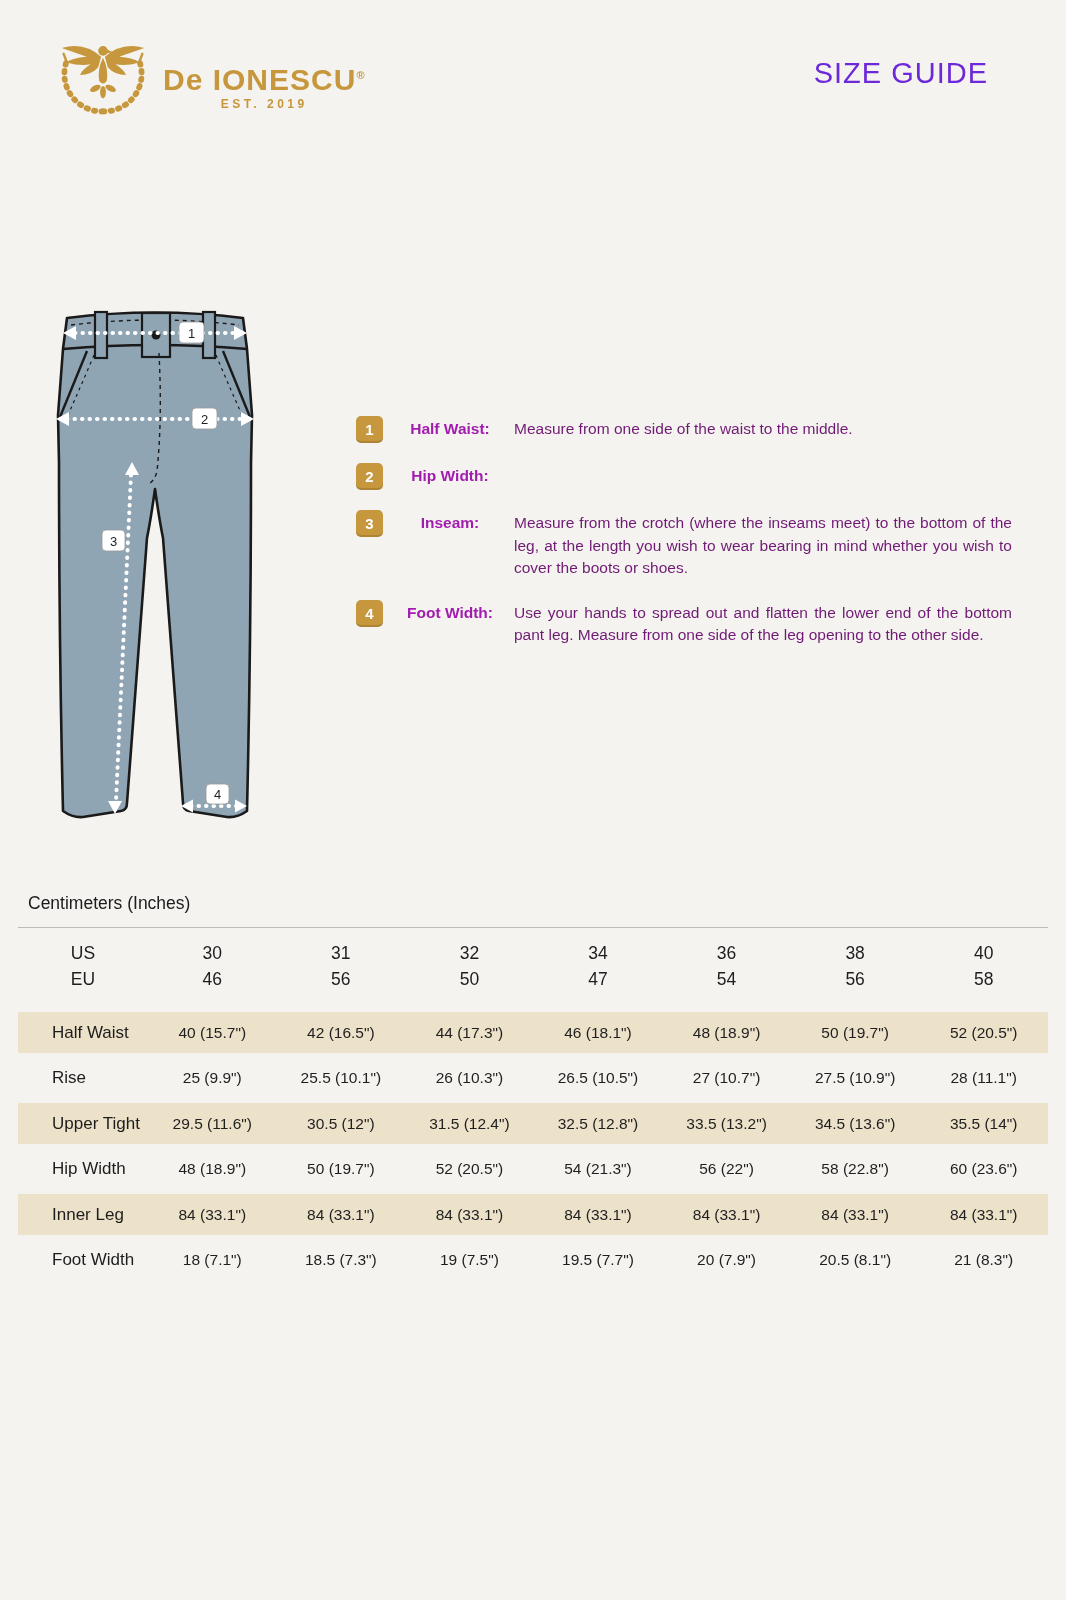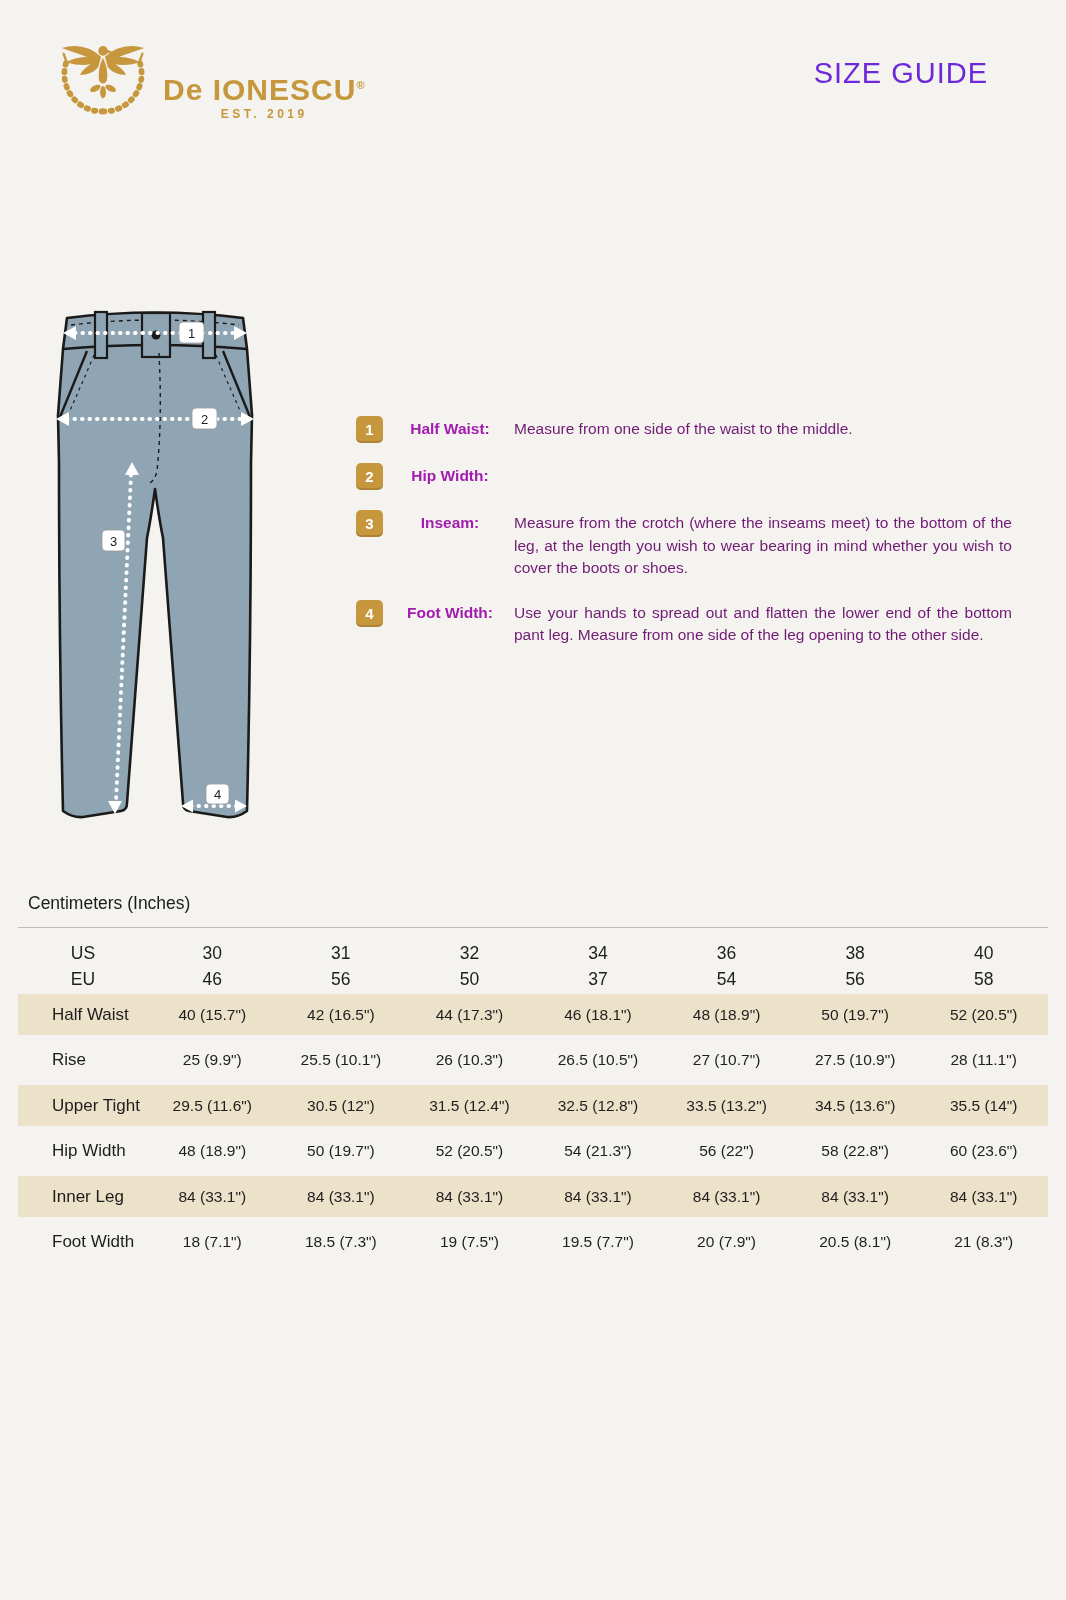--- a/index.html
+++ b/index.html
@@ -5,21 +5,21 @@
   html,body{margin:0;padding:0}
   body{
     width:1066px;height:1600px;
     background:#f4f3ef;
     font-family:"Liberation Sans", sans-serif;
     color:#1d1d1d;
     position:relative;
     overflow:hidden;
   }
   
-  .logo{position:absolute;left:55px;top:25px;display:flex;align-items:flex-end}
+  .logo{position:absolute;left:55px;top:25px;display:flex;align-items:center}
   .emblem{width:96px;height:96px;flex:0 0 auto}
   .brand-text{margin-left:12px;margin-top:28px;text-align:center;color:#c6973c}
   .brand-line{font-size:30px;font-weight:bold;letter-spacing:1px;white-space:nowrap}
   .brand-line .reg{font-size:11px;vertical-align:super}
   .brand-est{font-size:12px;font-weight:bold;letter-spacing:3.5px;}
   .page-title{
     position:absolute;top:57px;right:78px;
     font-size:29px;letter-spacing:1px;color:#6d28d9;font-weight:400;
   }
   
@@ -40,21 +40,21 @@
   .unit-label{font-size:17.5px;color:#1c1c1c;margin-left:10px;margin-bottom:13px}
   .rule{border-top:1px solid #bdbcb7;margin-bottom:12px}
   .hdr-row,.data-row{display:grid;grid-template-columns:130px repeat(7,1fr);align-items:center}
   .hdr-row{height:26px;font-size:17.5px}
   .hdr-row .cell{text-align:center}
   .hdr-row .lbl{text-align:center;font-size:17.5px}
   .data-row{min-height:50px;font-size:15.5px}
   .data-row.shaded{min-height:41px;background:#ece1c9}
   .data-row .lbl{font-size:17px;padding-left:34px}
   .data-row .cell{text-align:center;color:#1f1f1f}
-  .hdr-block{margin-bottom:2px}
+  .hdr-block{margin-bottom:20px}
 </style>
 </head>
 <body>
 
 <div class="logo">
   <svg class="emblem" viewBox="0 0 100 100">
     <g stroke="#c6973c" fill="none" stroke-linecap="round">
       <path d="M50 90 A39 39 0 0 1 12 38" stroke-width="6" stroke-dasharray="1.5 6.5"></path>
       <path d="M50 90 A39 39 0 0 0 88 38" stroke-width="6" stroke-dasharray="1.5 6.5"></path>
       <path d="M12 38 l-3 -8 M88 38 l3 -8" stroke-width="2.5"></path>
@@ -184,21 +184,21 @@
       <div class="cell">34</div>
       <div class="cell">36</div>
       <div class="cell">38</div>
       <div class="cell">40</div>
     </div>
     <div class="hdr-row">
       <div class="lbl">EU</div>
       <div class="cell">46</div>
       <div class="cell">56</div>
       <div class="cell">50</div>
-      <div class="cell">37</div>
+      <div class="cell">47</div>
       <div class="cell">54</div>
       <div class="cell">56</div>
       <div class="cell">58</div>
     </div>
   </div>
 
   <div class="data-row shaded">
     <div class="lbl">Half Waist</div>
     <div class="cell">40 (15.7")</div>
     <div class="cell">42 (16.5")</div>

